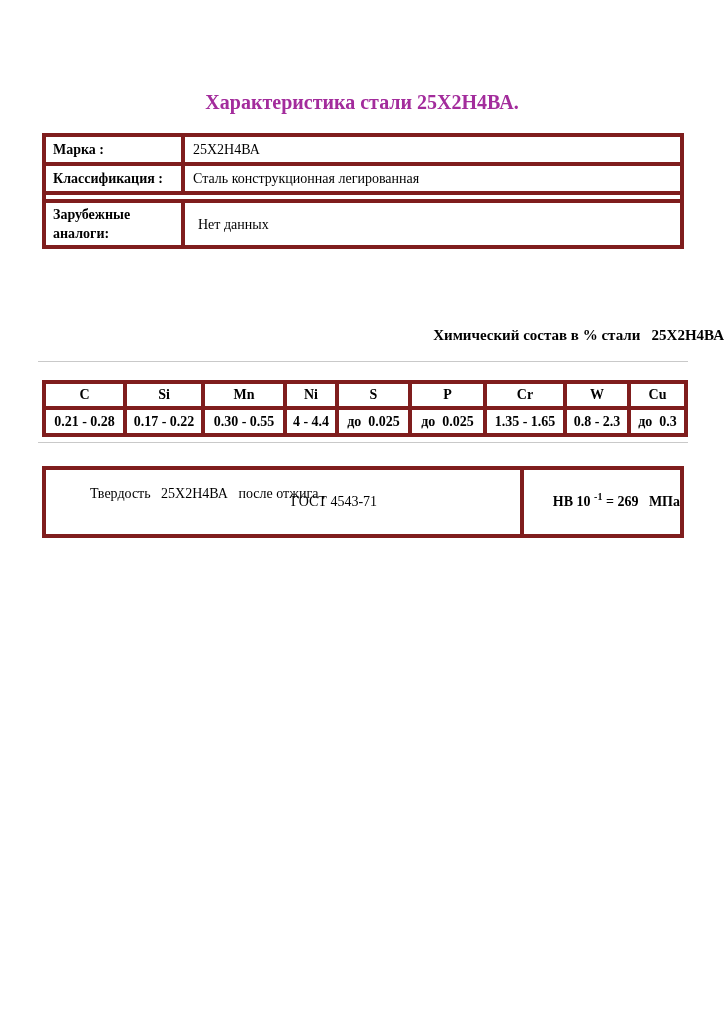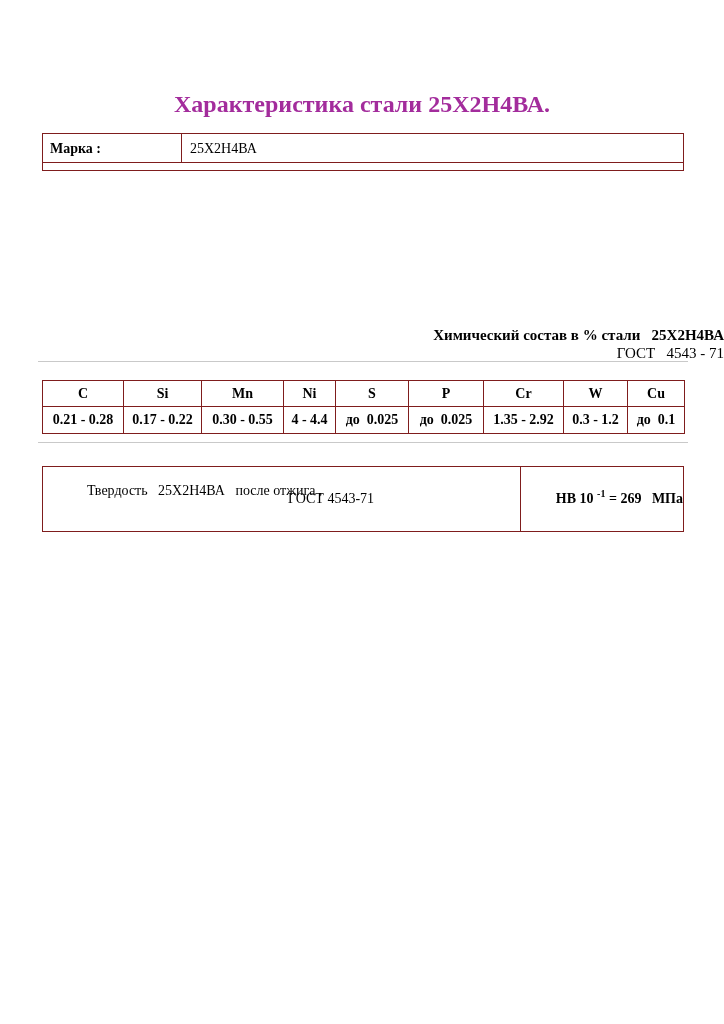--- a/index.html
+++ b/index.html
@@ -9,27 +9,27 @@
     width:724px; height:1024px;
     background:#ffffff;
     font-family:"Liberation Serif","DejaVu Serif",serif;
     color:#000;
     overflow:hidden;
   }
 
   .title {
     position:absolute; top:91px; left:0; width:100%;
     text-align:center;
-    font-size:24px; font-weight:bold;
+    font-size:20px; font-weight:bold;
     color:#a32c9c;
     white-space:pre;
   }
 
   table { border-collapse:collapse; table-layout:fixed; }
-  td { border:1px solid #7f1d1d; vertical-align:middle; font-size:14px; }
+  td { border:4px solid #7f1d1d; vertical-align:middle; font-size:14px; }
 
   .info-table { position:absolute; left:42px; top:133px; width:642px; }
   .info-table td.lbl { width:139px; font-weight:bold; padding:2px 4px 2px 7px; line-height:19px; }
   .info-table td.val { padding:2px 6px 2px 8px; line-height:19px;font-family:Liberation Serif, serif; }
   .info-table tr.r1 td, .info-table tr.r2 td { height:29px; }
   .info-table tr.thin td { height:8px; padding:0; }
   .info-table tr.r3 td, .info-table tr.r4 td { height:46px; }
   .info-table tr.r4 td.val { padding-left:13px; }
 
   .comp-heading {
@@ -68,29 +68,36 @@
   <table class="info-table">
     <colgroup>
         <col style="width:139px">
         <col>
       </colgroup>
     <tbody>
         <tr class="r1">
       <td class="lbl">Марка :</td>
       <td class="val">25Х2Н4ВА</td>
     </tr>
+    <tr class="r2">
+      <td class="lbl">Классификация :</td>
+      <td class="val">Сталь конструкционная легированная</td>
+    </tr>
     <tr class="thin">
       <td colspan="2"></td>
+    </tr>
+    <tr class="r4">
+      <td class="lbl">Зарубежные аналоги:</td>
+      <td class="val">Нет данных</td>
     </tr>
   </tbody>
     </table>
 
   <div class="comp-heading">
     <div class="l1">Химический состав в % стали   25Х2Н4ВА</div>
-    <div class="l2">ГОСТ   4543 - 71</div>
   </div>
 
   <div class="rule rule-1"></div>
 
   <table class="comp-table">
     <colgroup>
       <col style="width:81px">
         <col style="width:78px">
         <col style="width:82px">
       <col style="width:52px">
@@ -112,23 +119,23 @@
       <td>W</td>
       <td>Cu</td>
     </tr>
     <tr class="vals">
       <td>0.21 - 0.28</td>
       <td>0.17 - 0.22</td>
       <td>0.30 - 0.55</td>
       <td>4 - 4.4</td>
       <td>до  0.025</td>
       <td>до  0.025</td>
-      <td>1.35 - 2.92</td>
-      <td>0.3 - 1.2</td>
-      <td>до  0.1</td>
+      <td>1.35 - 1.65</td>
+      <td>0.8 - 2.3</td>
+      <td>до  0.3</td>
     </tr>
   </tbody>
     </table>
 
   <div class="rule rule-2"></div>
 
   <table class="hard-table">
     <colgroup>
         <col style="width:478px">
         <col>

